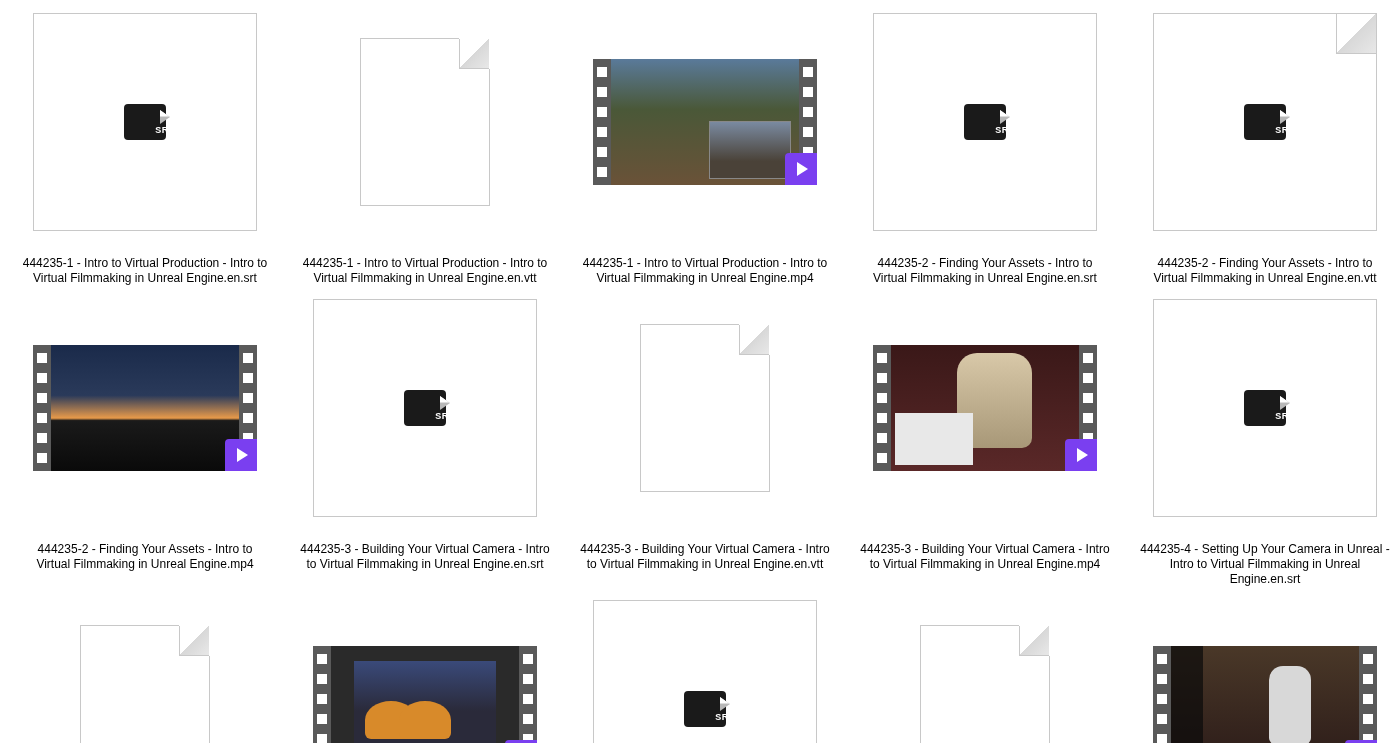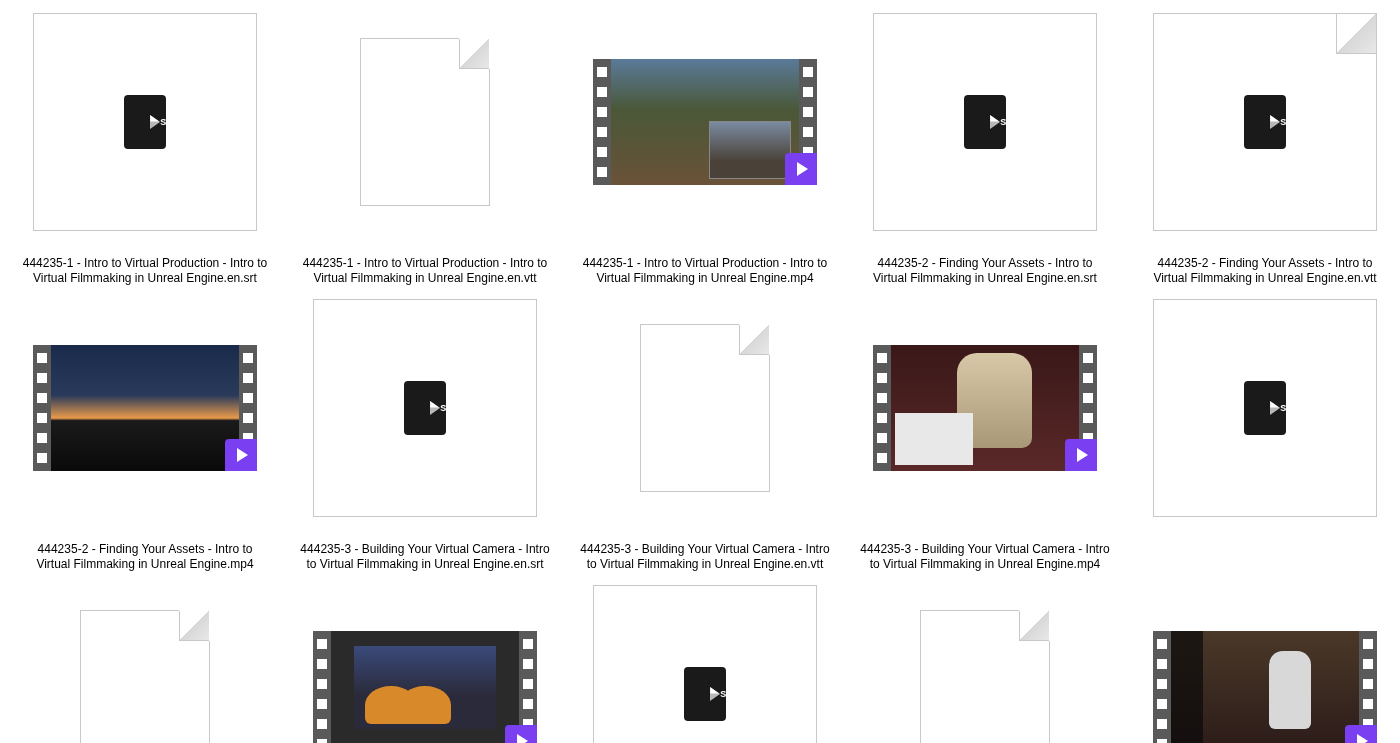--- a/index.html
+++ b/index.html
@@ -67,25 +67,25 @@
   .thumb-vtt.small .fold {
     width: 30px;
     height: 30px;
   }
   .thumb-vtt.small::before {
     width: 31px;
     height: 31px;
   }
   .srt-badge {
     width: 42px;
-    height: 54px;
+    height: 36px;
     background: #1a1a1a;
     border-radius: 4px;
     display: flex;
-    flex-direction: row;
+    flex-direction: column;
     align-items: center;
     justify-content: center;
     color: #fff;
     padding-left: 40px;
   }
   .srt-badge .play {
     width: 0;
     height: 0;
     border-left: 10px solid #b8b8b8;
     border-top: 7px solid transparent;
@@ -380,20 +380,21 @@
     </div>
     <div class="item">
       <div class="thumb-area">
         <div class="thumb-srt">
           <div class="srt-badge">
             <div class="play"></div>
             <div class="txt">SRT</div>
           </div>
         </div>
       </div>
+      <div class="label">444235-4 - Setting Up Your Camera in Unreal - Intro to Virtual Filmmaking in Unreal Engine.en.srt</div>
     </div>
     <div class="item">
       <div class="thumb-area">
         <div class="thumb-vtt small">
           <div class="fold"></div>
         </div>
       </div>
       <div class="label"></div>
     </div>
     <div class="item">

